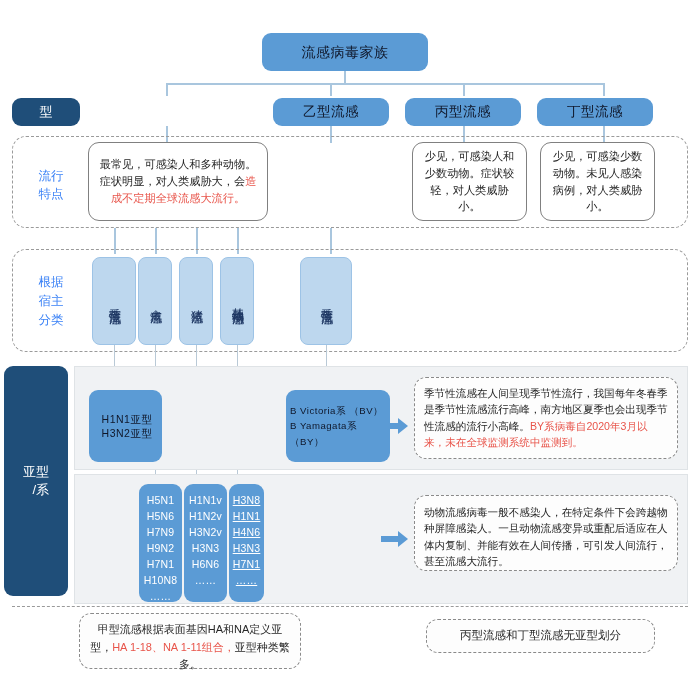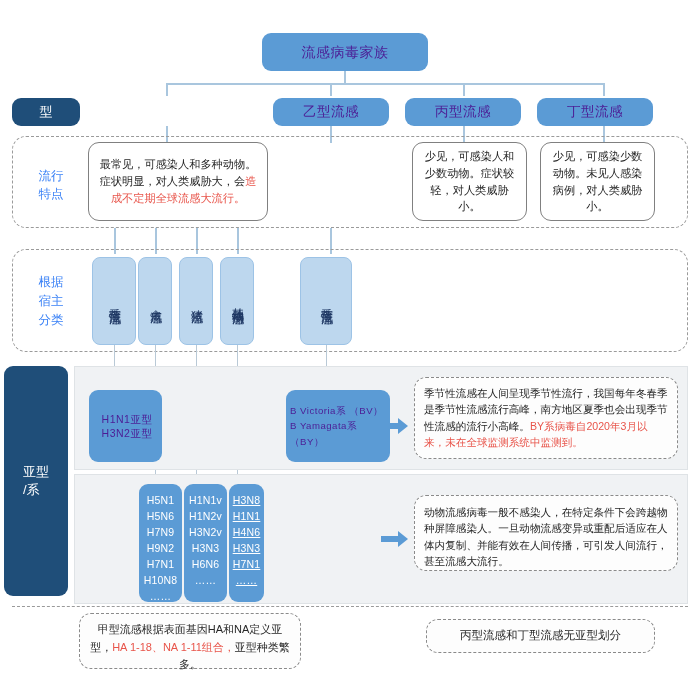--- a/index.html
+++ b/index.html
@@ -7,21 +7,21 @@
     width:700px;height:679px;position:relative;overflow:hidden;
     background:#ffffff;
     font-family:"Liberation Sans","DejaVu Sans",sans-serif;
     color:#333;
   }
   .stage{position:absolute;left:0;top:0;width:700px;height:679px;}
   .abs{position:absolute;box-sizing:border-box;}
 
   
   .bluebox{
-    background:#5B9BD5;color:#4c1d95;border-radius:9px;
+    background:#5B9BD5;color:#0f172a;border-radius:9px;
     display:flex;align-items:center;justify-content:center;text-align:center;
     line-height:1.35;letter-spacing:.5px;
   }
   .navybox{
     background:#1F4E79;color:#ffffff;border-radius:9px;
     display:flex;align-items:center;justify-content:center;text-align:center;
     line-height:1.3;
   }
   .palebox{
     background:#BDD7EE;color:#1F3864;border-radius:8px;
@@ -162,21 +162,21 @@
     <span class="vtext" style="height:72px;">季节性流感</span>
   </div>
 
   <div class="vline-d" style="left:114px;top:345px;height:62px;"></div>
   <div class="vline-d" style="left:155px;top:345px;height:145px;"></div>
   <div class="vline-d" style="left:196px;top:345px;height:145px;"></div>
   <div class="vline-d" style="left:237px;top:345px;height:145px;"></div>
   <div class="vline-d" style="left:326px;top:345px;height:62px;"></div>
 
   <div class="abs navybox" style="left:4px;top:366px;width:64px;height:230px;font-size:13px;">
-    <div style="text-align:left;line-height:1.35;">
+    <div style="text-align:right;line-height:1.35;">
       <div>亚型</div>
       <div>/系</div>
     </div>
   </div>
 
   <div class="abs panel" style="left:74px;top:366px;width:614px;height:104px;"></div>
 
   <div class="abs bluebox" style="left:89px;top:390px;width:73px;height:72px;font-size:10.5px;">
     <div style="text-align:left;padding-left:3px;">
       <div>H1N1亚型</div>

